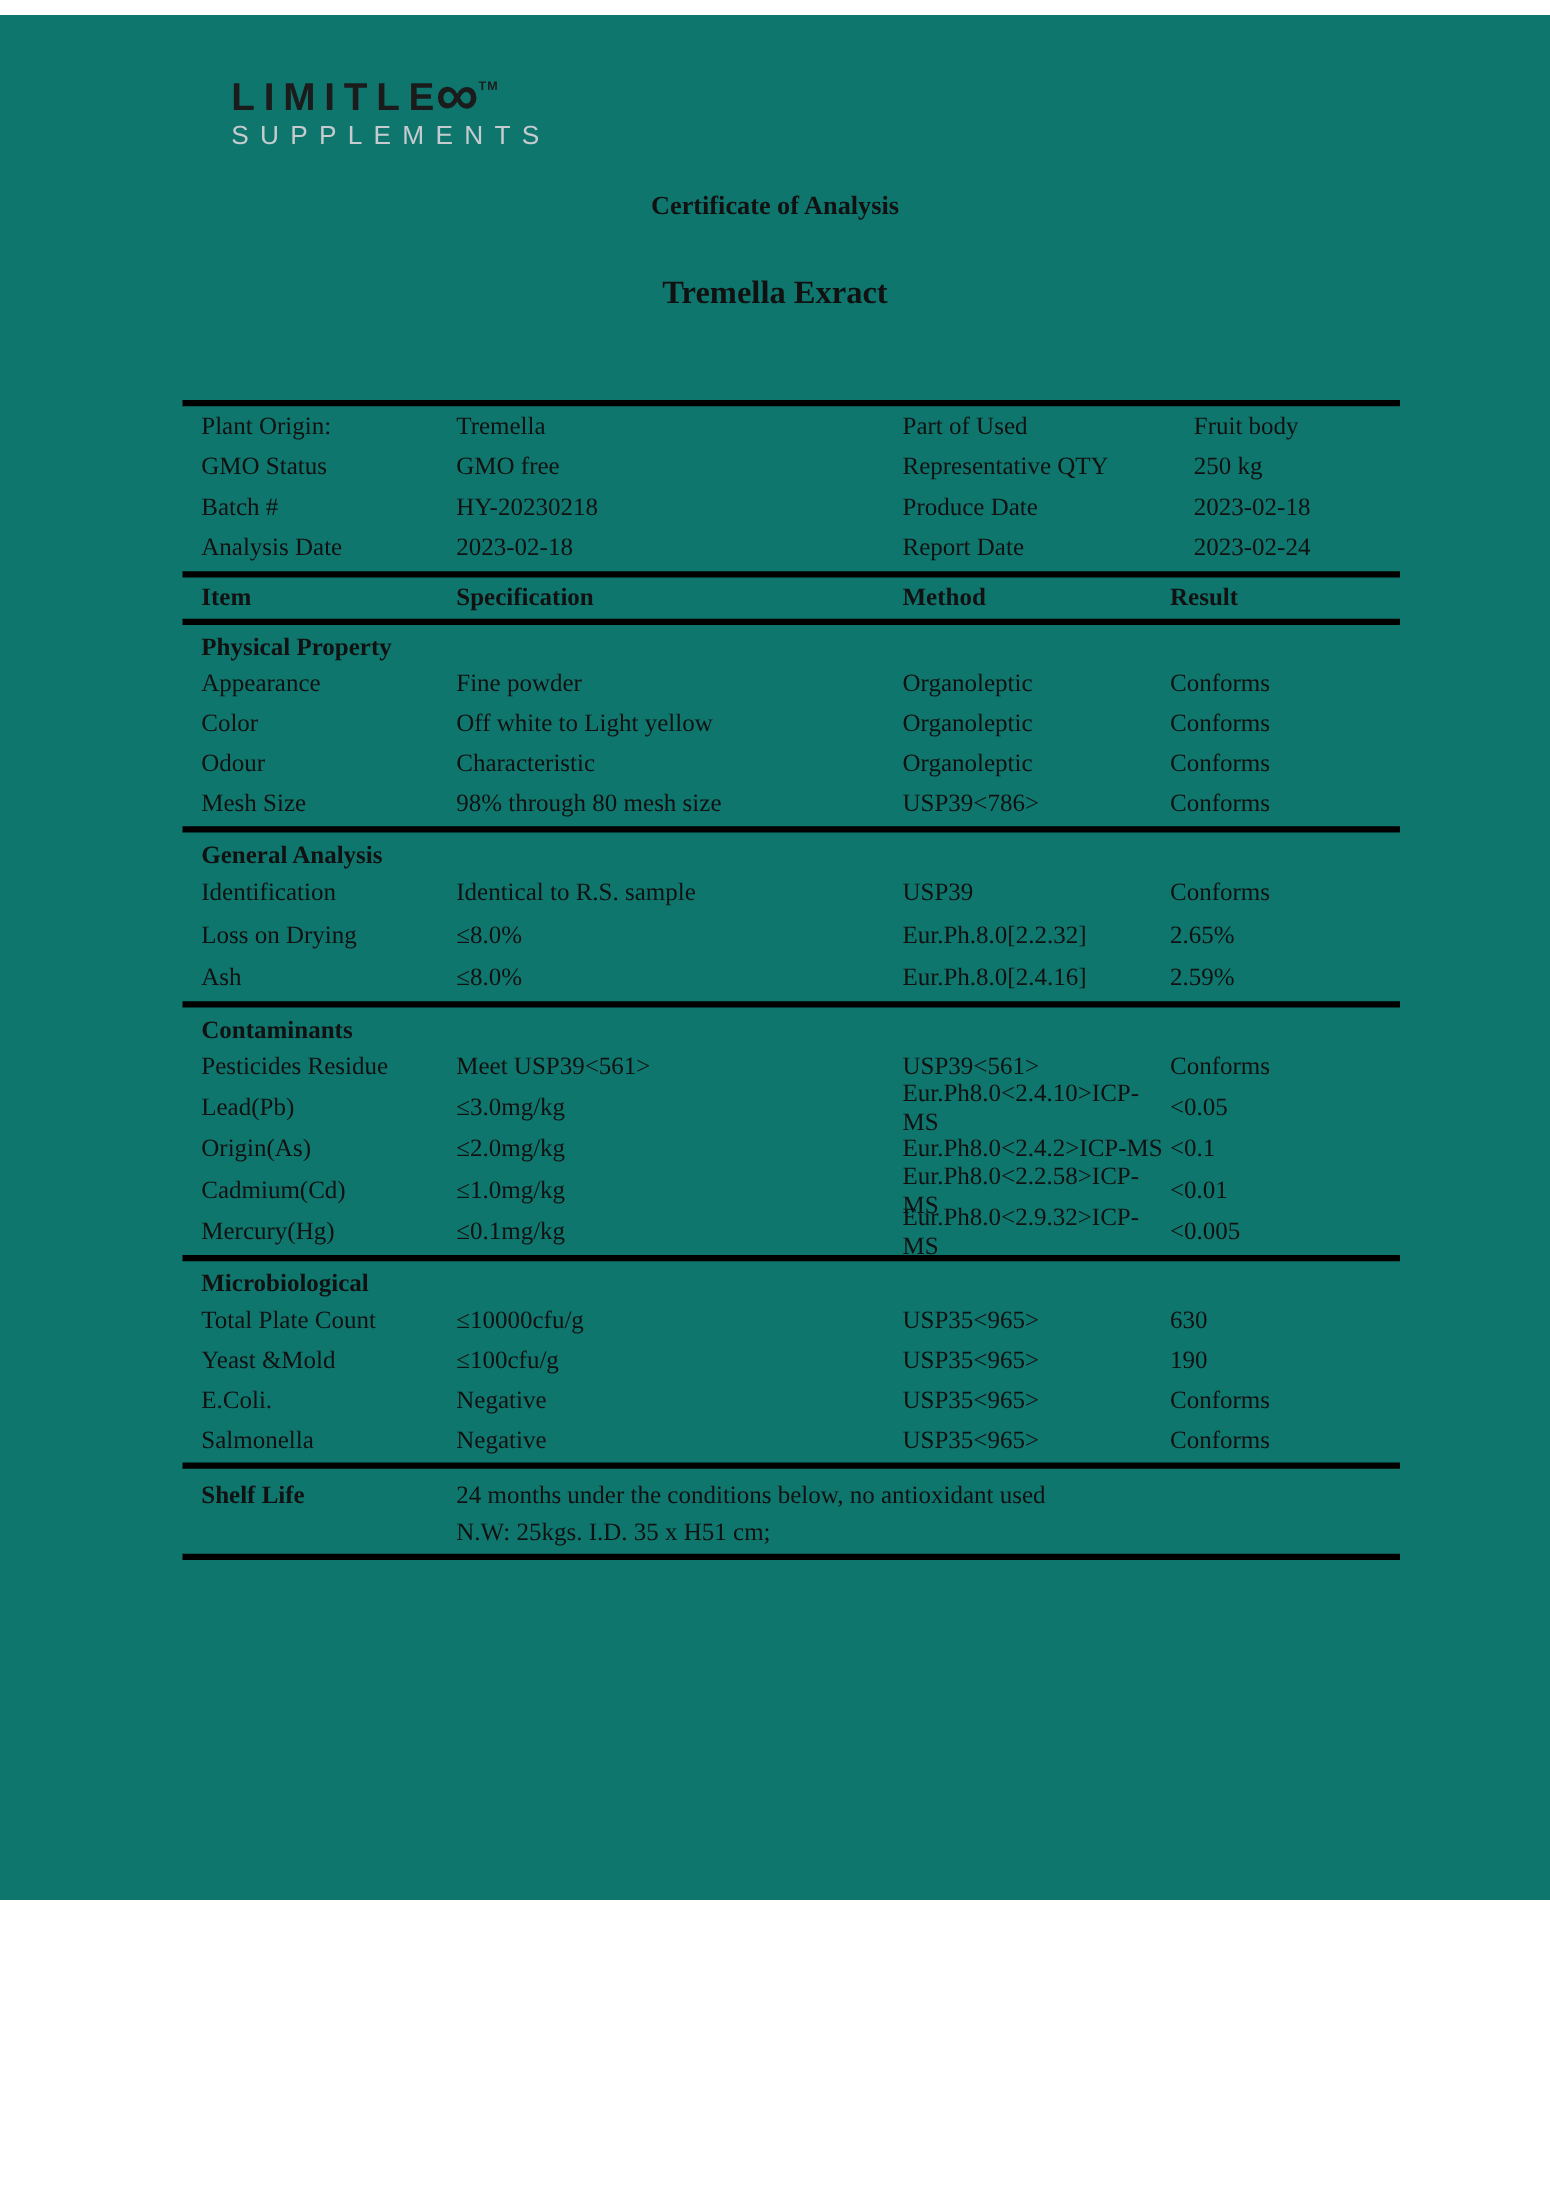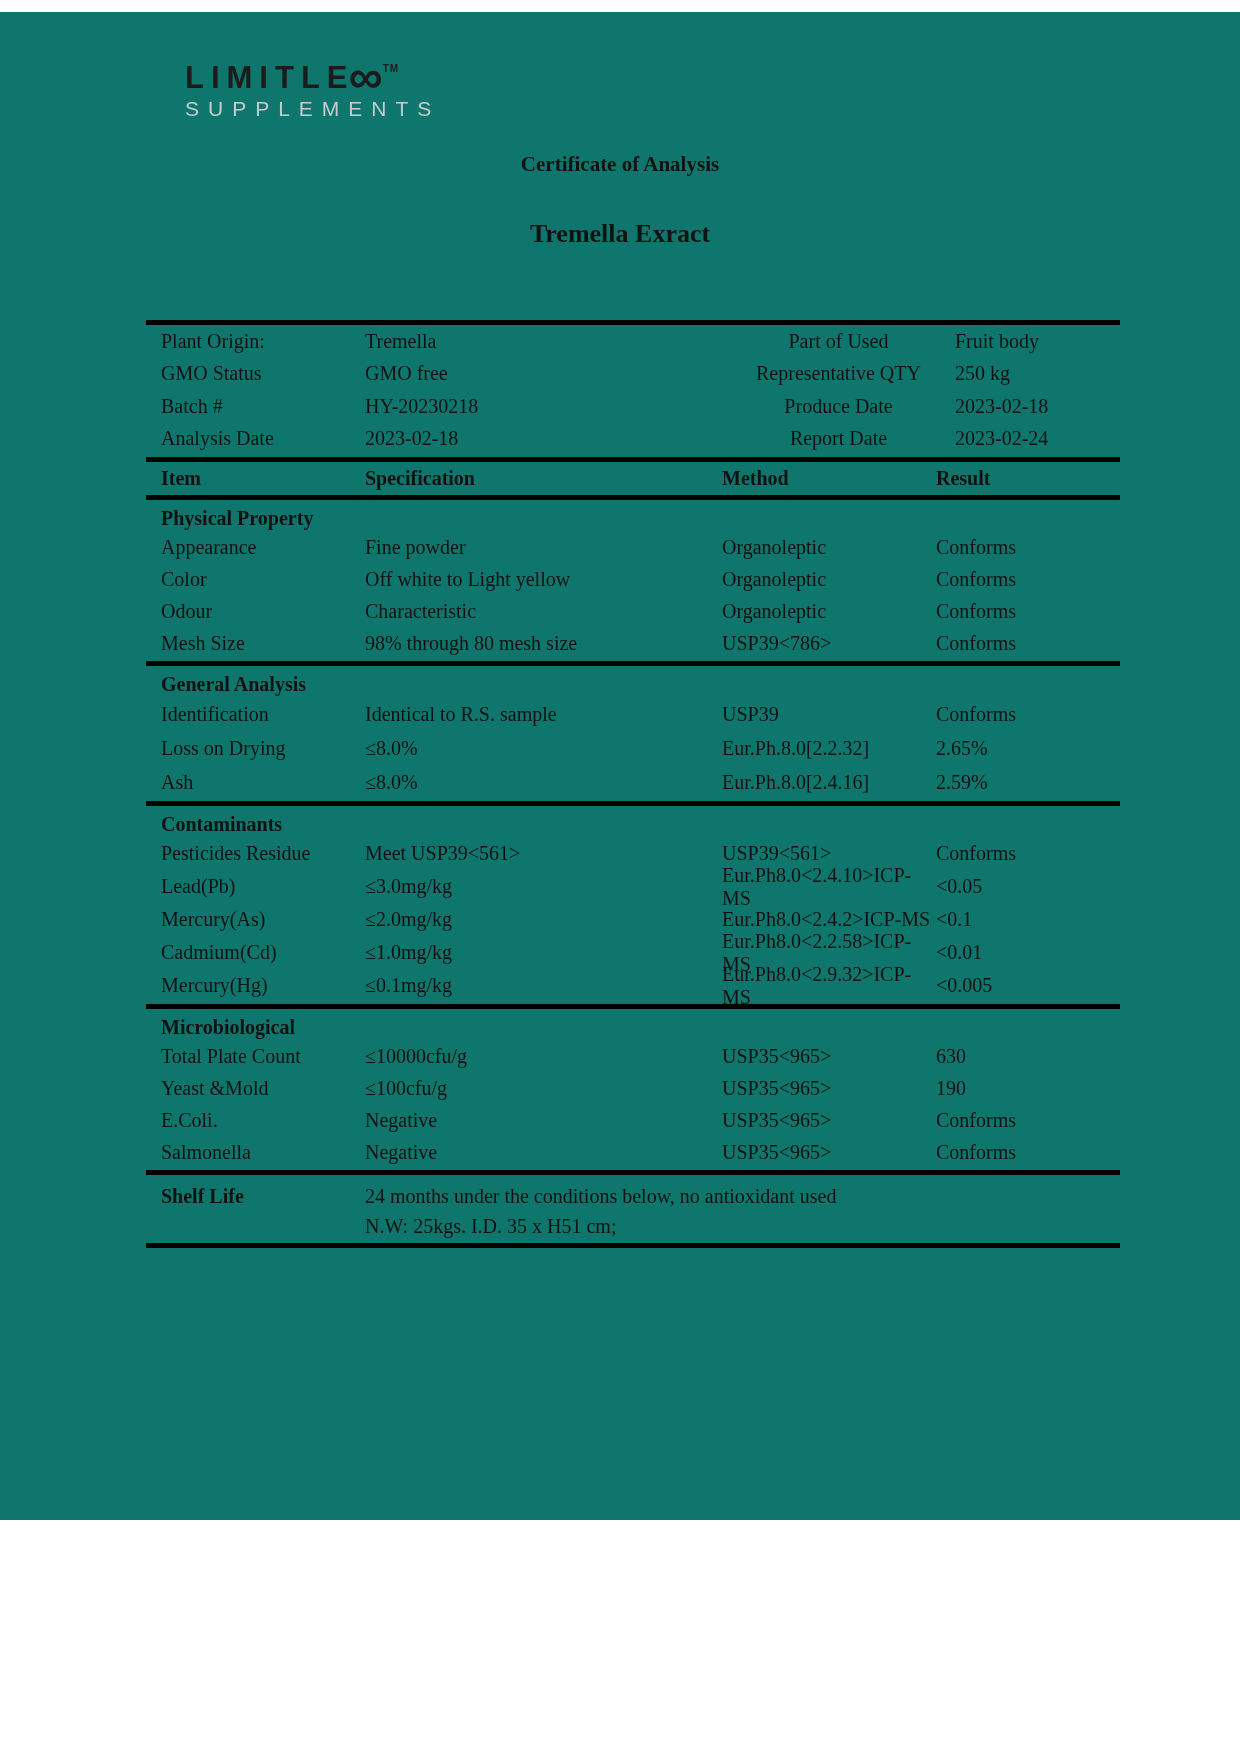--- a/index.html
+++ b/index.html
@@ -27,21 +27,21 @@
   
   .coa-table{position:absolute;left:146px;top:308px;width:974px;font-size:20px;}
   .rule{height:5px;background:#000000;}
   .sec-head{font-weight:bold;padding:5px 0 0 15px;height:26px;line-height:26px;}
   .sec-head.first{padding-top:6px;}
   .row{display:flex;align-items:center;}
   .c1{width:219px;padding-left:15px;box-sizing:border-box;flex:none;}
   .c2{width:357px;flex:none;}
   .c3{width:214px;flex:none;}
   .c4{width:184px;flex:none;text-align:left;}
-  .g3{width:233px;flex:none;text-align:center;}
+  .g3{width:233px;flex:none;}
   .g4{flex:1;text-align:left;}
   .cfree{flex:1;}
   .bold{font-weight:bold;}
   .gi .row{height:32.5px;}
   .head-row{height:33px;font-weight:bold;}
   .rows-32 .row{height:32px;}
   .rows-34 .row{height:34px;}
   .rows-33 .row{height:33px;}
   .footer-block{padding-top:6px;}
   .footer-block .row{height:30px;}
@@ -166,21 +166,21 @@
         <div class="c3">USP39&lt;561&gt;</div>
         <div class="c4">Conforms</div>
       </div>
       <div class="row">
         <div class="c1">Lead(Pb)</div>
         <div class="c2">≤3.0mg/kg</div>
         <div class="c3">Eur.Ph8.0&lt;2.4.10&gt;ICP-MS</div>
         <div class="c4">&lt;0.05</div>
       </div>
       <div class="row">
-        <div class="c1">Mercury(As)</div>
+        <div class="c1">Origin(As)</div>
         <div class="c2">≤2.0mg/kg</div>
         <div class="c3">Eur.Ph8.0&lt;2.4.2&gt;ICP-MS</div>
         <div class="c4">&lt;0.1</div>
       </div>
       <div class="row">
         <div class="c1">Cadmium(Cd)</div>
         <div class="c2">≤1.0mg/kg</div>
         <div class="c3">Eur.Ph8.0&lt;2.2.58&gt;ICP-MS</div>
         <div class="c4">&lt;0.01</div>
       </div>

